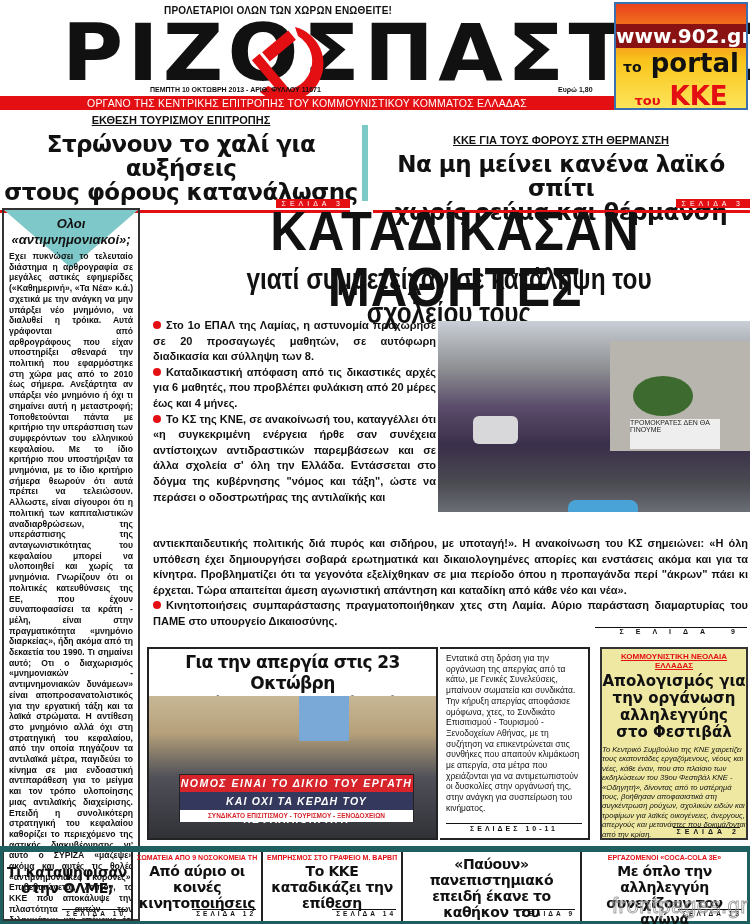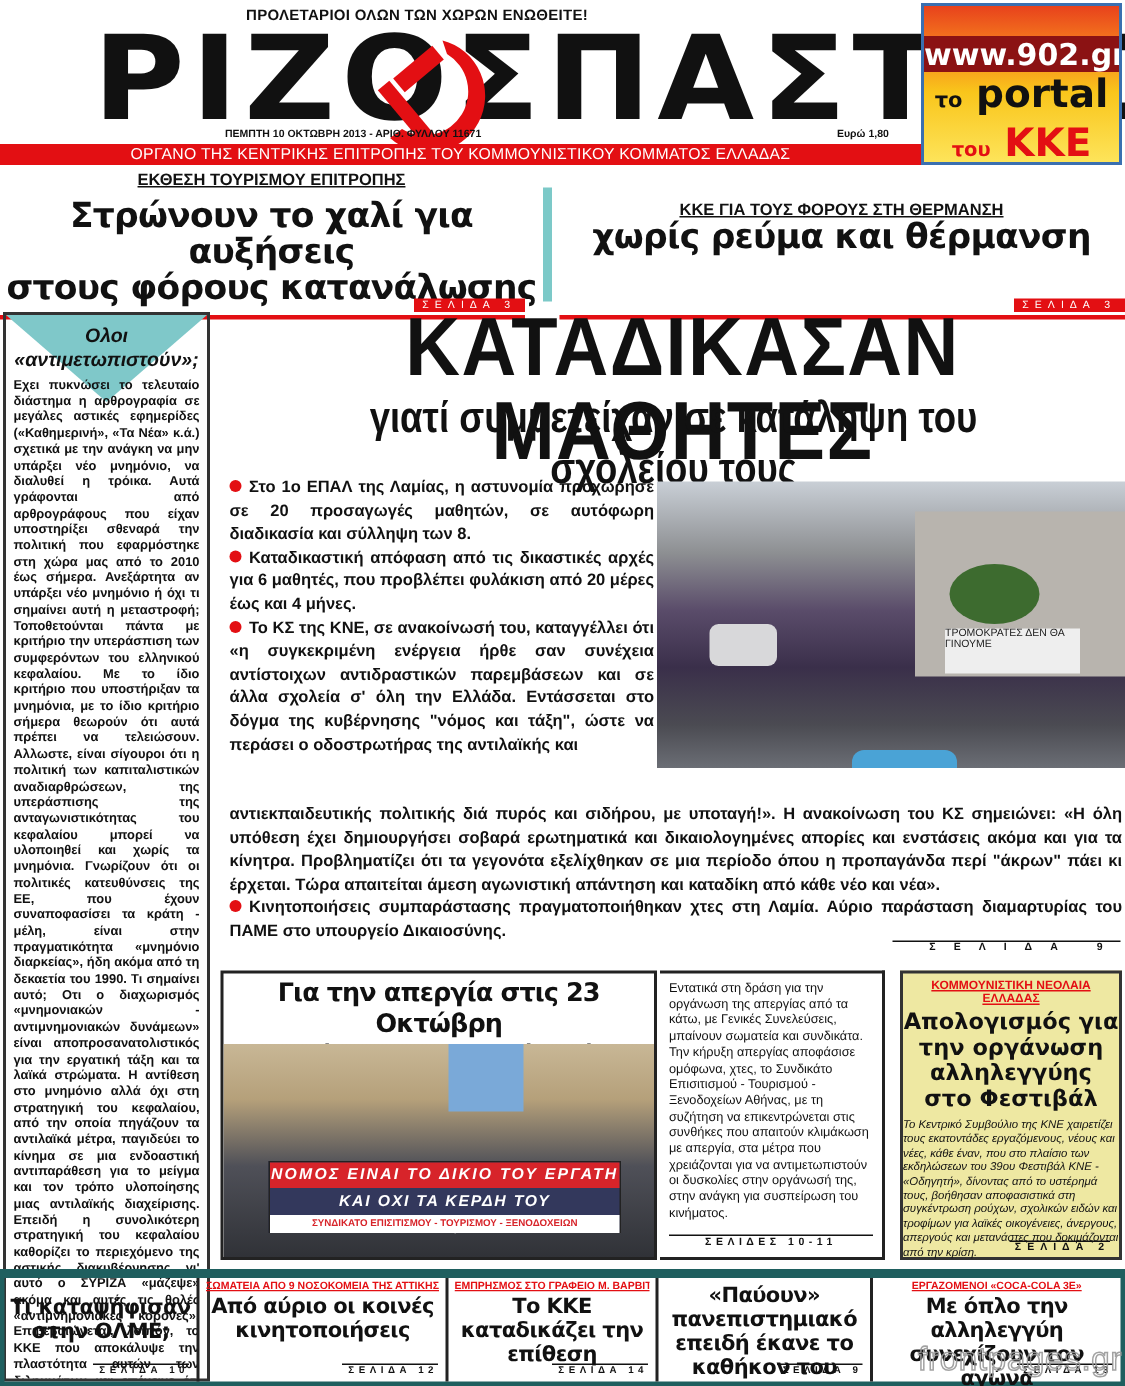--- a/index.html
+++ b/index.html
@@ -105,36 +105,37 @@
 </a>
 
 <div class="abs top-l">
   <div class="kicker">ΕΚΘΕΣΗ ΤΟΥΡΙΣΜΟΥ ΕΠΙΤΡΟΠΗΣ</div>
   <div class="story-head" style="margin-top:6px">Στρώνουν το χαλί για αυξήσεις</div>
   <div class="story-head">στους φόρους κατανάλωσης</div>
 </div>
 <div class="abs top-divider"></div>
 <div class="abs top-r">
   <div class="kicker">ΚΚΕ ΓΙΑ ΤΟΥΣ ΦΟΡΟΥΣ ΣΤΗ ΘΕΡΜΑΝΣΗ</div>
+  <div class="story-head" style="margin-top:6px">Να μη μείνει κανένα λαϊκό σπίτι</div>
   <div class="story-head">χωρίς ρεύμα και θέρμανση</div>
 </div>
 <div class="abs rule-l" style="text-align:right">
   <span class="page-tag">ΣΕΛΙΔΑ 3</span>
   <div class="redrule"></div>
 </div>
 <div class="abs rule-r" style="text-align:right">
   <span class="page-tag">ΣΕΛΙΔΑ 3</span>
   <div class="redrule"></div>
 </div>
 
 <div class="abs side-box">
   <div class="tri"></div>
   <div class="title">
     <div>Ολοι</div>
-    <div>«αντιμετωπιστούν»;</div>
+    <div>«αντιμνημονιακοί»;</div>
   </div>
   <div class="body">Εχει πυκνώσει το τελευταίο διάστημα η αρθρογραφία σε μεγάλες αστικές εφημερίδες («Καθημερινή», «Τα Νέα» κ.ά.) σχετικά με την ανάγκη να μην υπάρξει νέο μνημόνιο, να διαλυθεί η τρόικα. Αυτά γράφονται από αρθρογράφους που είχαν υποστηρίξει σθεναρά την πολιτική που εφαρμόστηκε στη χώρα μας από το 2010 έως σήμερα. Ανεξάρτητα αν υπάρξει νέο μνημόνιο ή όχι τι σημαίνει αυτή η μεταστροφή; Τοποθετούνται πάντα με κριτήριο την υπεράσπιση των συμφερόντων του ελληνικού κεφαλαίου. Με το ίδιο κριτήριο που υποστήριξαν τα μνημόνια, με το ίδιο κριτήριο σήμερα θεωρούν ότι αυτά πρέπει να τελειώσουν. Αλλωστε, είναι σίγουροι ότι η πολιτική των καπιταλιστικών αναδιαρθρώσεων, της υπεράσπισης της ανταγωνιστικότητας του κεφαλαίου μπορεί να υλοποιηθεί και χωρίς τα μνημόνια. Γνωρίζουν ότι οι πολιτικές κατευθύνσεις της ΕΕ, που έχουν συναποφασίσει τα κράτη - μέλη, είναι στην πραγματικότητα «μνημόνιο διαρκείας», ήδη ακόμα από τη δεκαετία του 1990. Τι σημαίνει αυτό; Οτι ο διαχωρισμός «μνημονιακών - αντιμνημονιακών δυνάμεων» είναι αποπροσανατολιστικός για την εργατική τάξη και τα λαϊκά στρώματα. Η αντίθεση στο μνημόνιο αλλά όχι στη στρατηγική του κεφαλαίου, από την οποία πηγάζουν τα αντιλαϊκά μέτρα, παγιδεύει το κίνημα σε μια ενδοαστική αντιπαράθεση για το μείγμα και τον τρόπο υλοποίησης μιας αντιλαϊκής διαχείρισης. Επειδή η συνολικότερη στρατηγική του κεφαλαίου καθορίζει το περιεχόμενο της αστικής διακυβέρνησης γι' αυτό ο ΣΥΡΙΖΑ «μάζεψε» ακόμα και αυτές τις θολές «αντιμνημονιακές κορόνες». Επιβεβαιώνεται, λοιπόν, το ΚΚΕ που αποκάλυψε την πλαστότητα αυτών των διλημμάτων και επέμεινε ότι το πραγματικό δίλημμα που μπαίνει σε συνθήκες κρίσης είναι αν θα την πληρώσει η εργατική τάξη ή το κεφάλαιο. Δηλαδή, αν οι εργαζόμενοι θα αγωνιστούν για να αλλάξει ο δρόμος ανάπτυξης με τον πλούτο και την εξουσία στα χέρια τους ή όχι.</div>
 </div>
 
 <div class="abs main-head">ΚΑΤΑΔΙΚΑΣΑΝ  ΜΑΘΗΤΕΣ</div>
 <div class="abs main-sub">γιατί συμμετείχαν σε κατάληψη του σχολείου τους</div>
 <div class="abs bullets">
   <p><span class="dot"></span><span>Στο 1ο ΕΠΑΛ της Λαμίας, η αστυνομία προχώρησε σε 20 προσαγωγές μαθητών, σε αυτόφωρη διαδικασία και σύλληψη των 8.</span></p>
   <p><span class="dot"></span><span>Καταδικαστική απόφαση από τις δικαστικές αρχές για 6 μαθητές, που προβλέπει φυλάκιση από 20 μέρες έως και 4 μήνες.</span></p>
   <p><span class="dot"></span><span>Το ΚΣ της ΚΝΕ, σε ανακοίνωσή του, καταγγέλλει ότι «η συγκεκριμένη ενέργεια ήρθε σαν συνέχεια αντίστοιχων αντιδραστικών παρεμβάσεων και σε άλλα σχολεία σ' όλη την Ελλάδα. Εντάσσεται στο δόγμα της κυβέρνησης "νόμος και τάξη", ώστε να περάσει ο οδοστρωτήρας της αντιλαϊκής και</span></p>
@@ -177,21 +178,21 @@
   <div class="body">Το Κεντρικό Συμβούλιο της ΚΝΕ χαιρετίζει τους εκατοντάδες εργαζόμενους, νέους και νέες, κάθε έναν, που στο πλαίσιο των εκδηλώσεων του 39ου Φεστιβάλ ΚΝΕ - «Οδηγητή», δίνοντας από το υστέρημά τους, βοήθησαν αποφασιστικά στη συγκέντρωση ρούχων, σχολικών ειδών και τροφίμων για λαϊκές οικογένειες, άνεργους, απεργούς και μετανάστες που δοκιμάζονται από την κρίση.</div>
   <div class="pg">ΣΕΛΙΔΑ 2</div>
 </div>
 
 <div class="abs bottom">
   <div class="bcell" style="width:130px">
     <div class="k"></div>
     <div class="h" style="margin-top:10px">Τι καταψήφισαν στην ΟΛΜΕ;</div>
     <div class="p">ΣΕΛΙΔΑ 10</div>
   </div>
-  <div class="bcell" style="width:166px">
+  <div class="bcell" style="width:130px">
     <div class="k">ΣΩΜΑΤΕΙΑ ΑΠΟ 9 ΝΟΣΟΚΟΜΕΙΑ ΤΗΣ ΑΤΤΙΚΗΣ</div>
     <div class="h">Από αύριο οι κοινές κινητοποιήσεις</div>
     <div class="p">ΣΕΛΙΔΑ 12</div>
   </div>
   <div class="bcell" style="width:140px">
     <div class="k">ΕΜΠΡΗΣΜΟΣ ΣΤΟ ΓΡΑΦΕΙΟ Μ. ΒΑΡΒΙΤΣΙΩΤΗ</div>
     <div class="h">Το ΚΚΕ καταδικάζει την επίθεση</div>
     <div class="p">ΣΕΛΙΔΑ 14</div>
   </div>
   <div class="bcell" style="flex:1">

